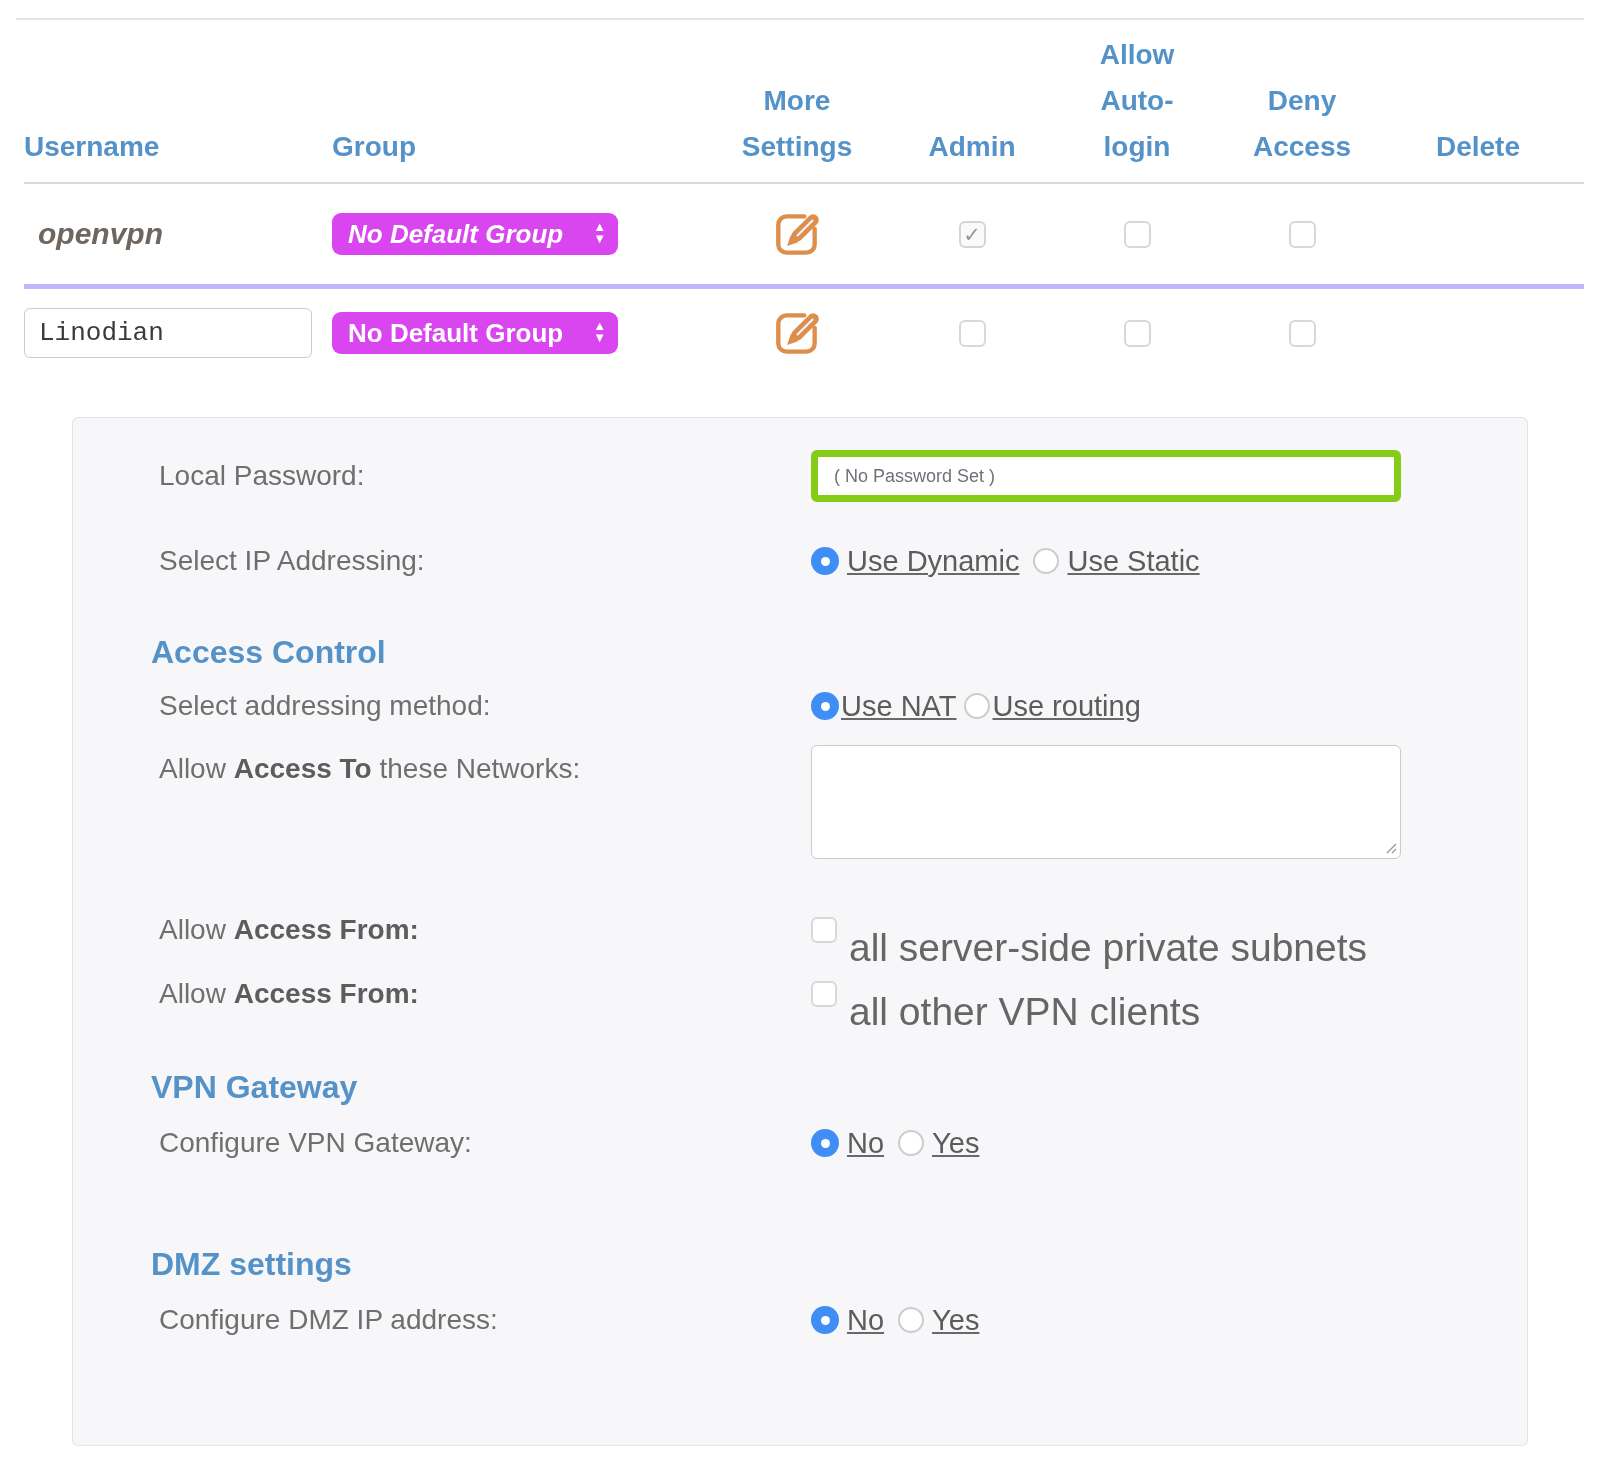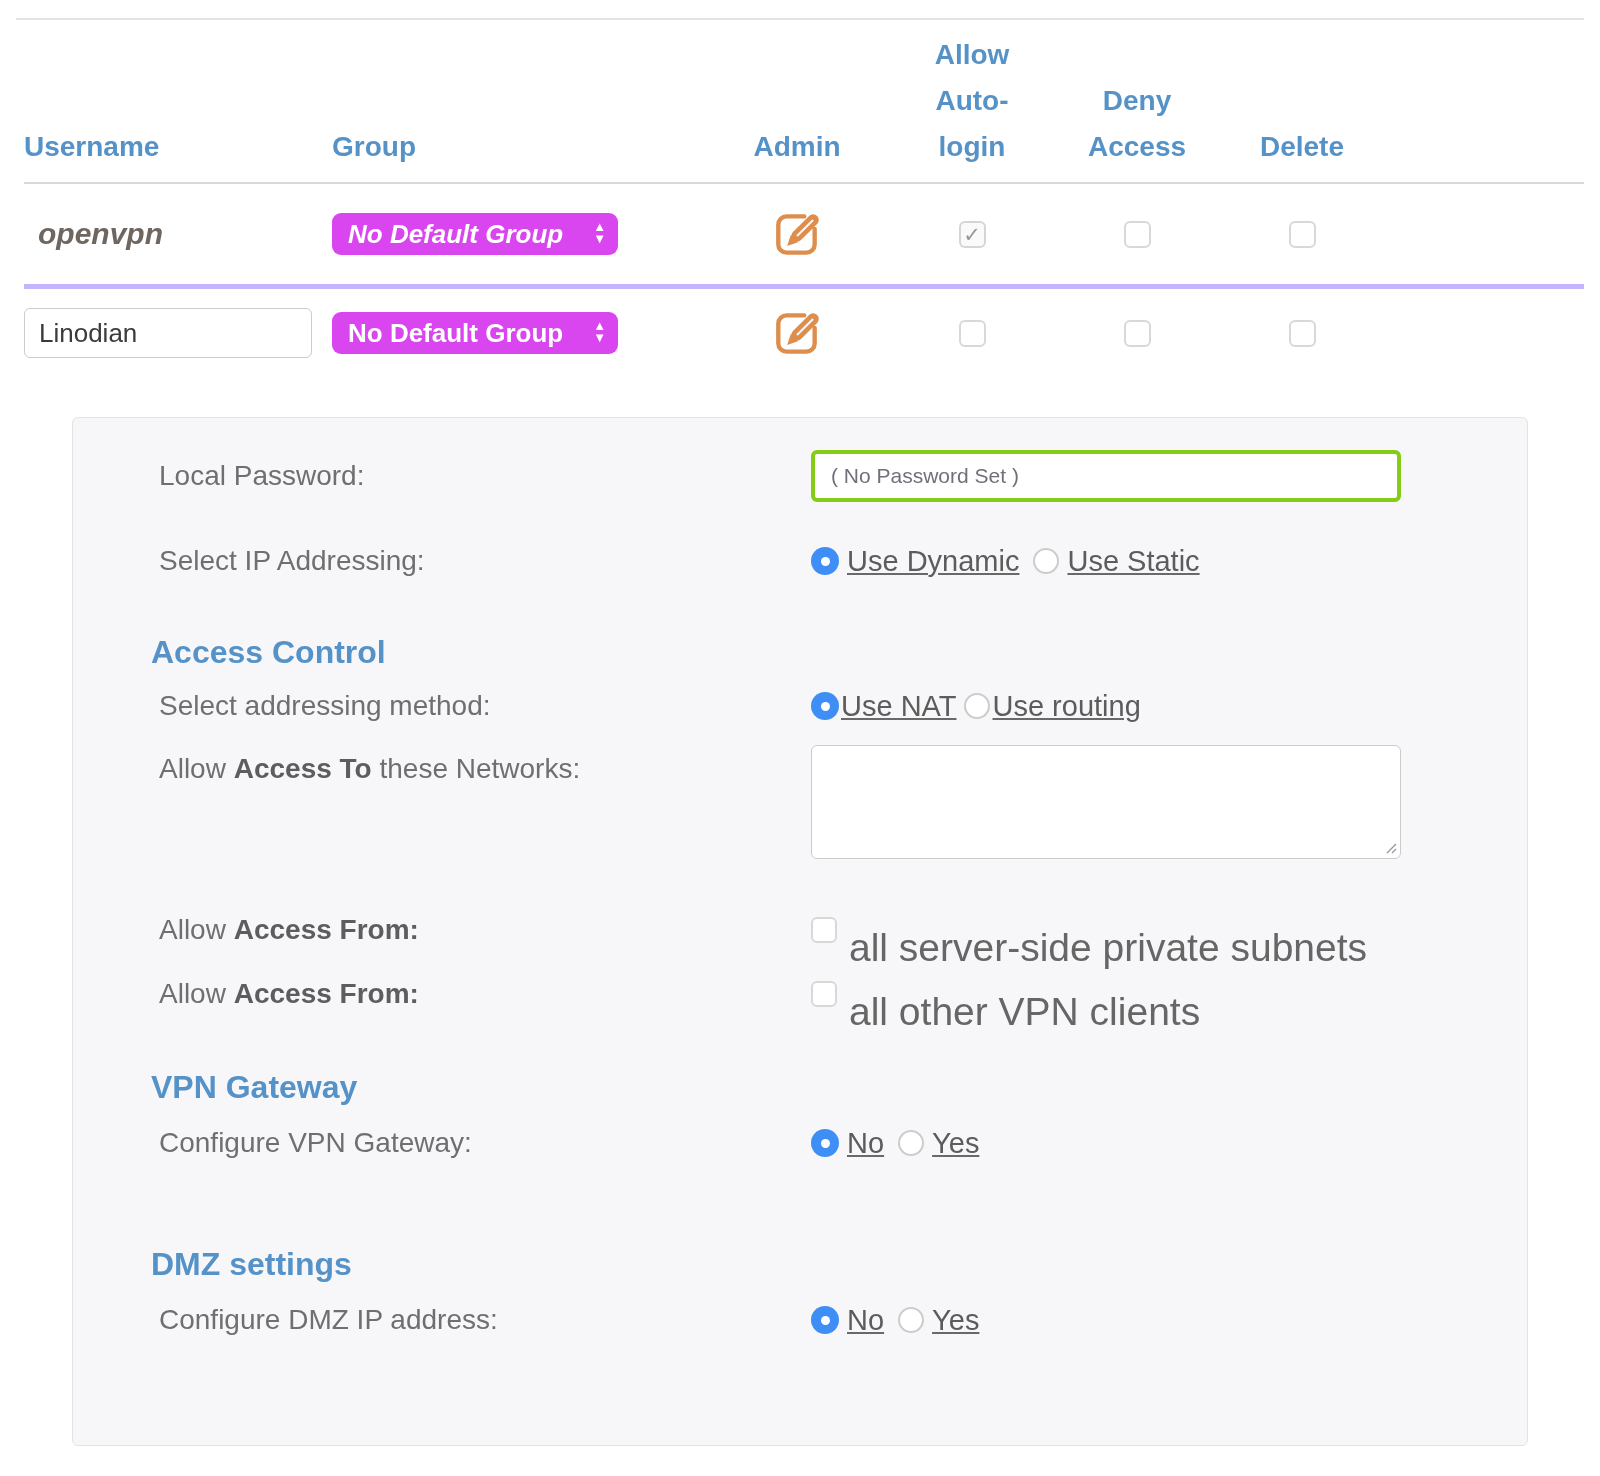--- a/index.html
+++ b/index.html
@@ -44,21 +44,21 @@
     font-size: 30px;
     font-weight: bold;
     color: #6e665f;
     padding-left: 14px;
   }
   .username-input {
     width: 288px;
     height: 50px;
     border: 1px solid #cccccc;
     border-radius: 6px;
-    font-family: Liberation Sans, sans-serif;
+    font-family: Liberation Mono, monospace;
     font-size: 26px;
     color: #3b3b3b;
     padding: 0 14px;
     background: #ffffff;
     outline: none;
   }
 
   .group-select {
     width: 286px;
     height: 42px;
@@ -110,25 +110,25 @@
   .panel h2 {
     color: #5592c8;
     font-size: 32px;
     font-weight: bold;
     margin-left: 78px;
   }
 
   .row-password { margin-top: 32px; }
   .password-input {
     width: 590px; height: 52px;
-    border: 4px solid #84cc16;
+    border: 7px solid #84cc16;
     border-radius: 6px;
     background: #ffffff;
     font-family: "Liberation Sans", "DejaVu Sans", sans-serif;
-    font-size: 21px;
+    font-size: 18px;
     color: #3b3b3b;
     padding: 0 16px;
     outline: none;
   }
   .password-input::placeholder { color: #70707a; opacity: 1; }
 
   .row-ip { margin-top: 40px; height: 38px; }
   .h-access { margin-top: 54px; }
   .row-method { margin-top: 16px; height: 38px; }
   .row-networks { margin-top: 20px; align-items: flex-start; }
@@ -188,20 +188,24 @@
 </head>
 <body>
 
 <div class="top-rule"></div>
 
 <div class="users-table">
 
   <div class="tgrid thead">
     <div class="th left">Username</div>
     <div class="th left">Group</div>
+    <div class="th">
+      <span>More</span><br>
+      <span>Settings</span>
+    </div>
     <div class="th">Admin</div>
     <div class="th">
       <span>Allow</span><br>
       <span>Auto-</span><br>
       <span>login</span>
     </div>
     <div class="th">
       <span>Deny</span><br>
       <span>Access</span>
     </div>

